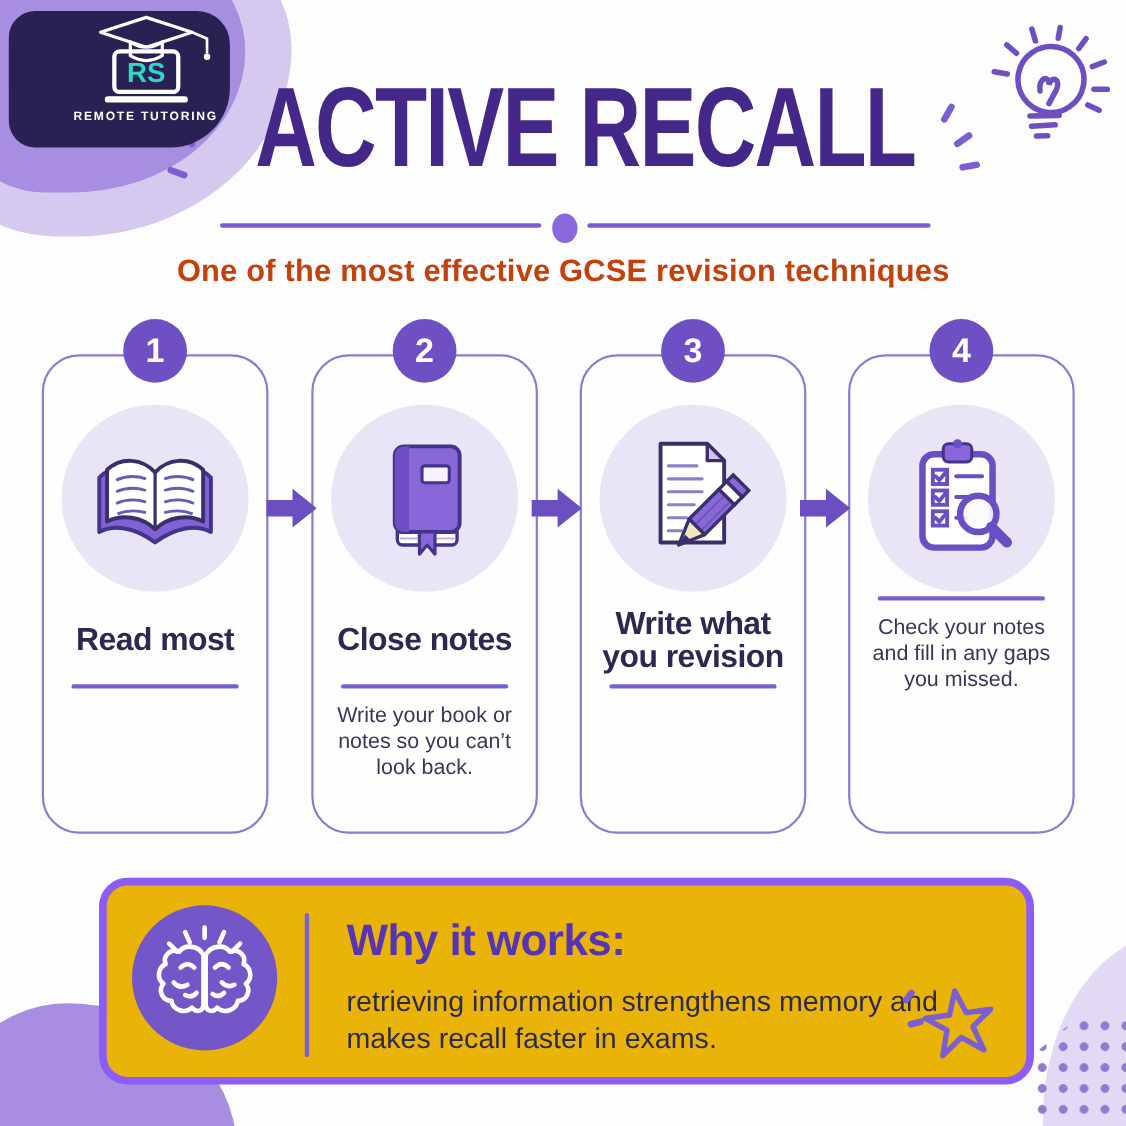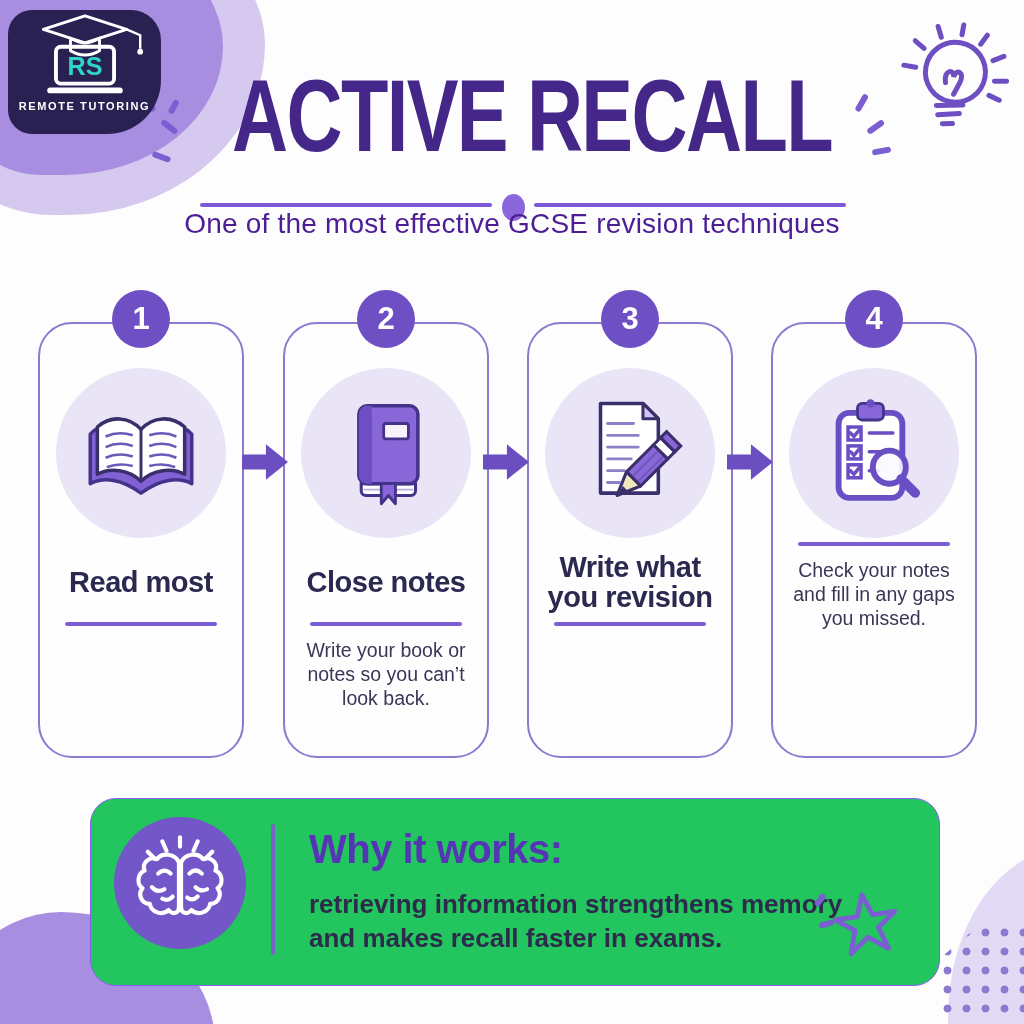--- a/index.html
+++ b/index.html
@@ -19,59 +19,59 @@
           border-radius:120px 0 0 0 / 170px 0 0 0;}
   .dots{left:933px;top:918px;width:95px;height:100px;z-index:3;
         background-image:radial-gradient(#8f7ad0 3.6px,transparent 4.3px);
         background-size:19px 19px;background-position:5px 5px;
         clip-path:polygon(58% 0,100% 0,100% 100%,0 100%,0 46%);}
 
   .dash{position:absolute;width:19px;height:5.5px;background:#7a5ed2;border-radius:3px;z-index:3;}
 
   
   .logo-badge{left:8px;top:10px;width:153px;height:124px;background:#2a2153;z-index:4;
-              border-radius:24px 30px 54px 24px;display:flex;flex-direction:column;align-items:center;}
+              border-radius:24px 30px 54px 24px;display:flex;flex-direction:column;align-items:center;padding-left:48px;}
   .logo-name{color:#ffffff;font-size:11px;font-weight:bold;letter-spacing:1.6px;margin-top:-2px;}
 
   
   .title-wrap{left:40px;top:64px;width:984px;text-align:center;z-index:2;}
   .title{display:inline-block;margin:0;font-size:97px;line-height:1;font-weight:bold;
          color:#45278a;letter-spacing:-2px;transform:scaleX(.8) scaleY(1.06);transform-origin:center top;}
   .rule{position:absolute;top:203px;height:4px;background:#7c5ad8;border-radius:2px;z-index:2;}
   .rule-dot{position:absolute;left:502px;top:194px;width:23px;height:27px;border-radius:50%;
             background:#8a68dc;z-index:2;}
-  .subtitle{left:0;right:0;top:208px;text-align:center;font-size:28px;font-weight:normal;
-            color:#4c1d95;letter-spacing:.2px;z-index:2;}
+  .subtitle{left:0;right:0;top:230px;text-align:center;font-size:28px;font-weight:bold;
+            color:#c2410c;letter-spacing:.2px;z-index:2;}
 
   
   .card{position:absolute;top:322px;width:206px;height:436px;background:#fefeff;z-index:2;
         border:2.5px solid #8d7ad0;border-radius:34px;box-sizing:border-box;text-align:center;}
   .badge{position:absolute;top:-34px;left:50%;transform:translateX(-50%);width:58px;height:58px;
          border-radius:50%;background:#6f4fc4;color:#ffffff;font-size:31px;font-weight:bold;
          display:flex;align-items:center;justify-content:center;}
   .icon-circle{width:170px;height:170px;border-radius:50%;background:#eae4f7;margin:44px auto 0;
                display:flex;align-items:center;justify-content:center;}
   .card-title{min-height:72px;display:flex;align-items:center;justify-content:center;
               font-size:29px;font-weight:bold;color:#2c2950;line-height:1.05;letter-spacing:-.5px;
               padding:0 6px;margin-top:8px;}
   .card-rule{width:152px;height:3.5px;background:#7a5ed2;border-radius:2px;margin:4px auto 12px;}
   .card-desc{font-size:19.5px;color:#3b3556;line-height:1.25;padding:0 10px;}
 
   .flow-arrow{position:absolute;top:441px;width:46px;height:42px;background:#6b4ec0;z-index:3;
               clip-path:polygon(0 32%,52% 32%,52% 8%,100% 50%,52% 92%,52% 68%,0 68%);}
 
   
-  .panel{left:90px;top:798px;width:850px;height:188px;background:#22c55e;z-index:2;
-         border:1px solid #8b5cf6;border-radius:26px;box-sizing:border-box;}
+  .panel{left:90px;top:798px;width:850px;height:188px;background:#eab308;z-index:2;
+         border:7px solid #8b5cf6;border-radius:26px;box-sizing:border-box;}
   .brain-circle{position:absolute;left:23px;top:18px;width:132px;height:132px;border-radius:50%;
                 background:#7356c8;display:flex;align-items:center;justify-content:center;}
   .vrule{position:absolute;left:180px;top:25px;width:3.5px;height:131px;background:#7b62ca;border-radius:2px;}
   .why-head{position:absolute;left:218px;top:28px;font-size:40px;font-weight:bold;color:#5535b5;
             letter-spacing:-.5px;}
-  .why-body{position:absolute;left:218px;top:88px;width:560px;font-size:26px;color:#2e2a4c;line-height:1.32;font-weight:bold;}
+  .why-body{position:absolute;left:218px;top:88px;width:560px;font-size:26px;color:#2e2a4c;line-height:1.32;}
   .star-wrap{position:absolute;left:740px;top:90px;}
 </style>
 </head>
 <body>
 
 <div id="canvas">
 
   <div class="blob tl-lav"></div>
   <div class="blob tl-pur"></div>
   <div class="blob bl-pur"></div>

